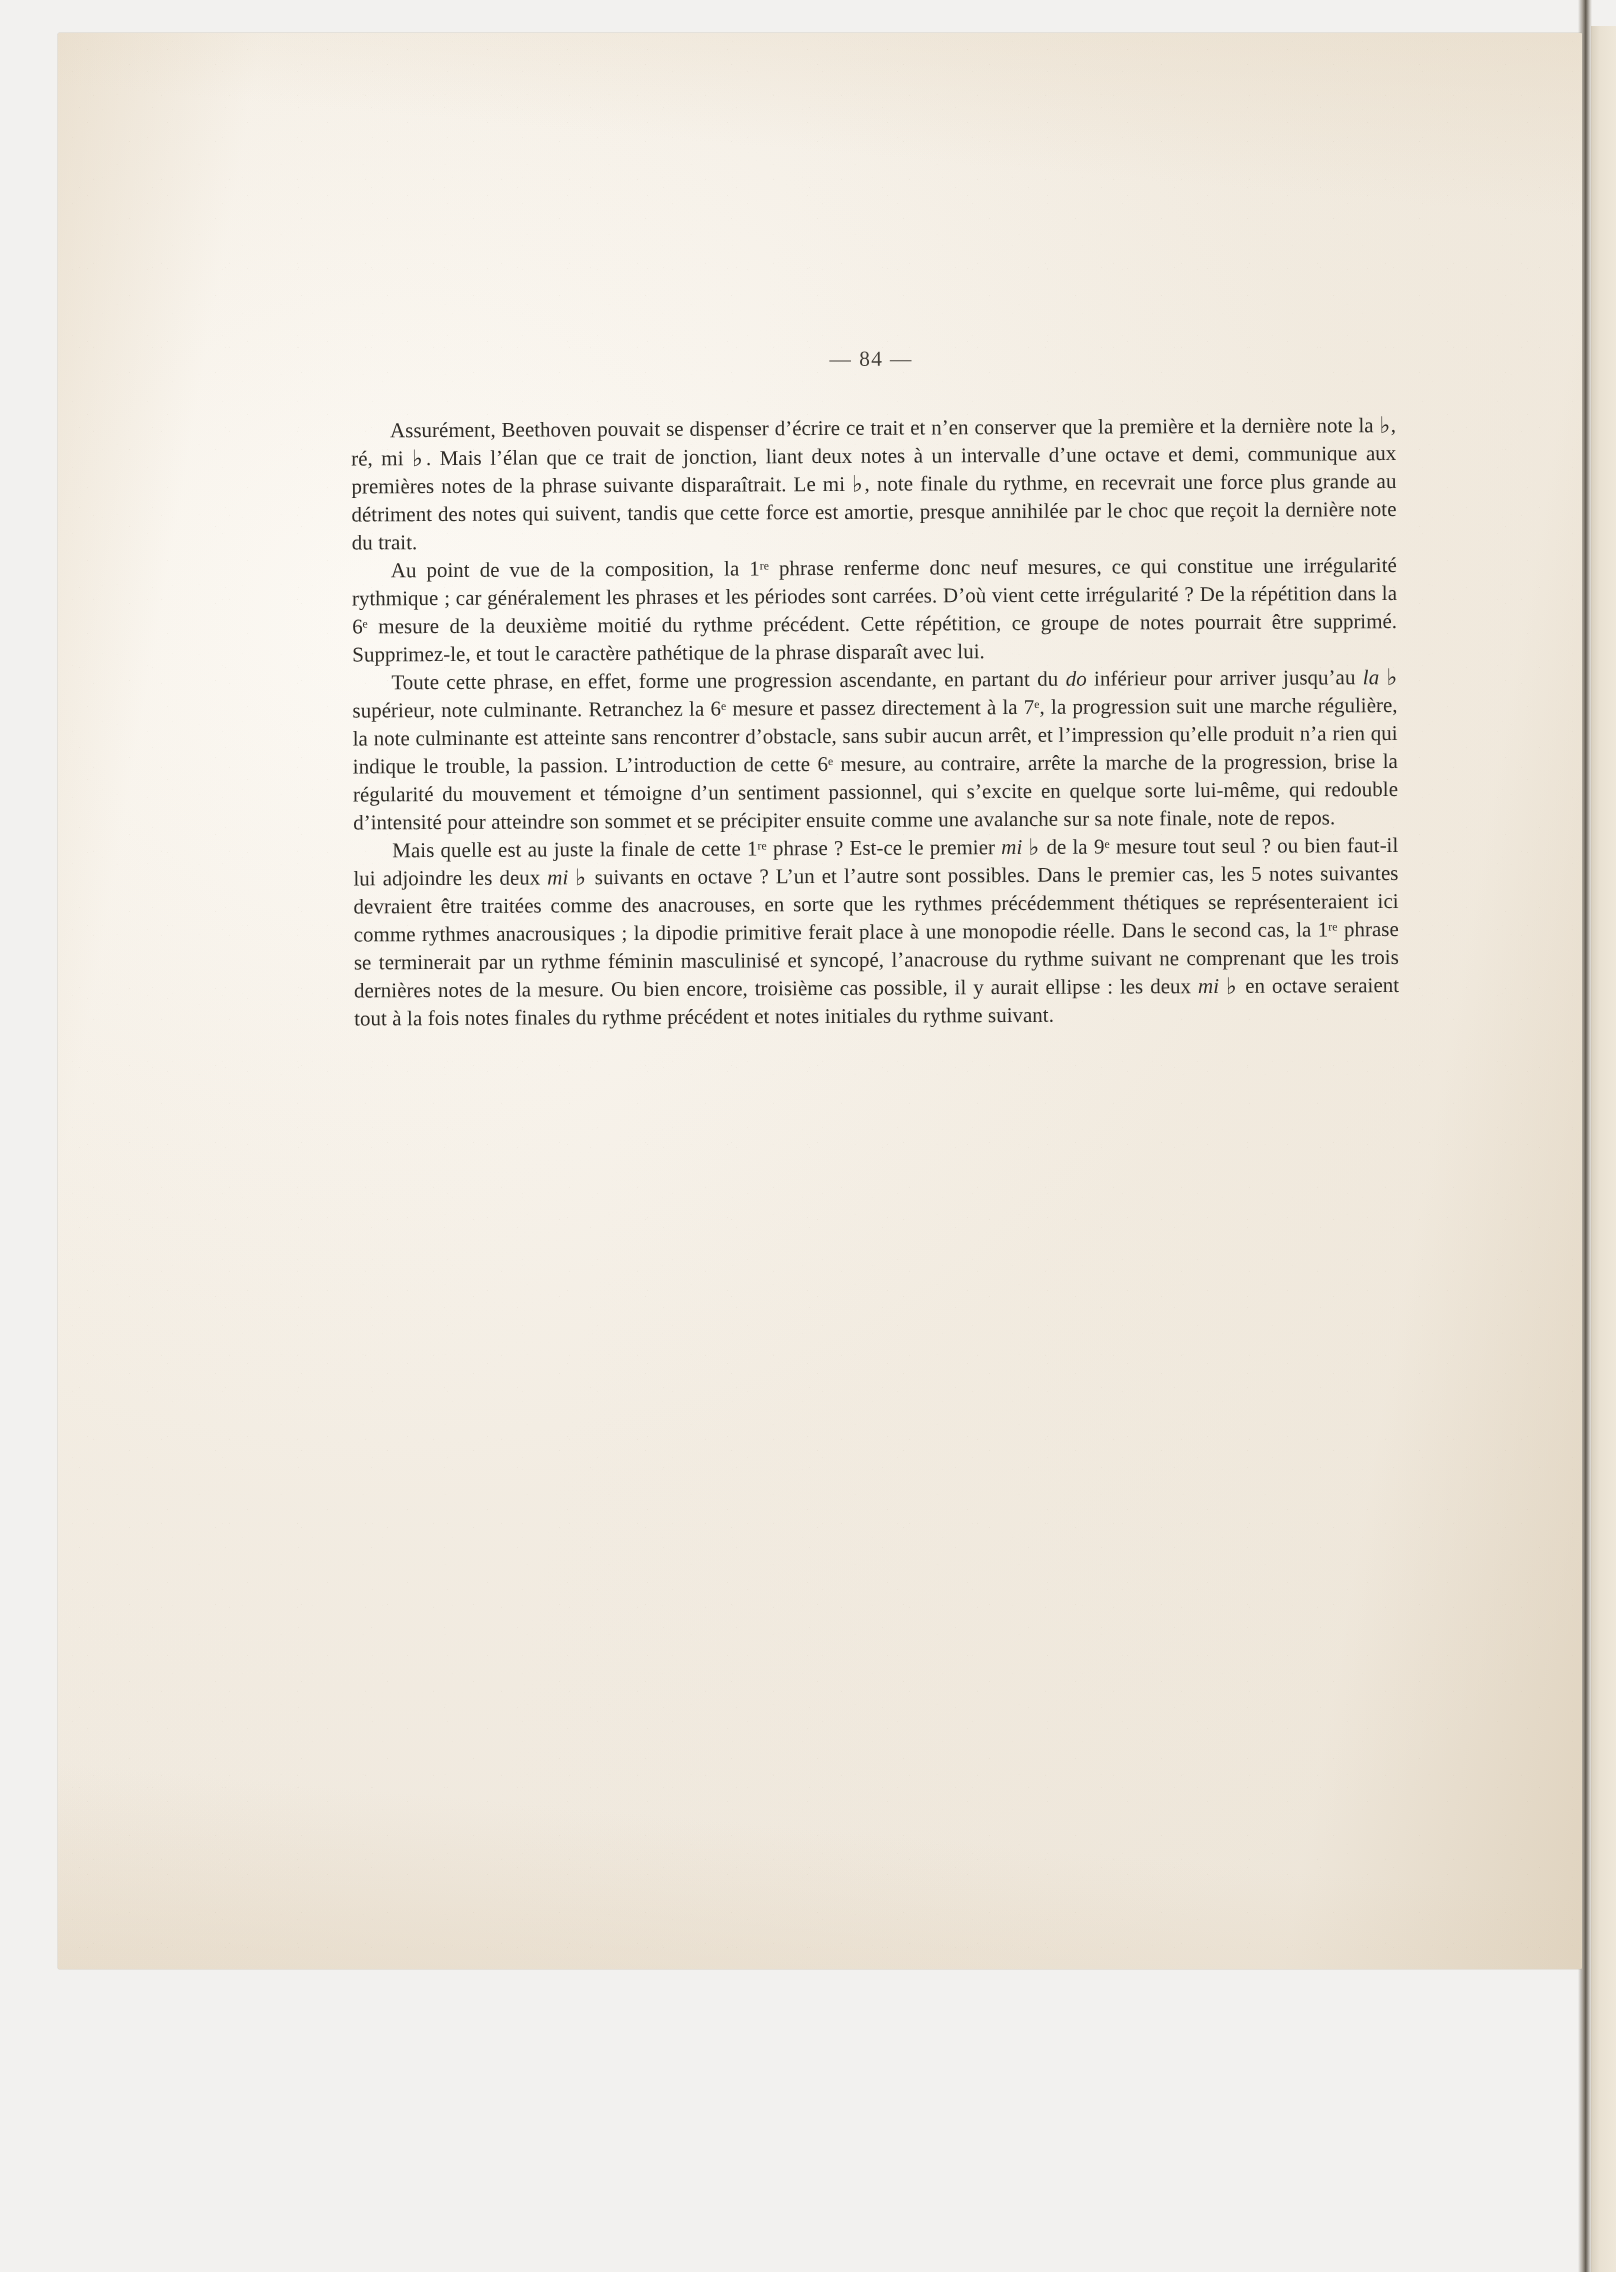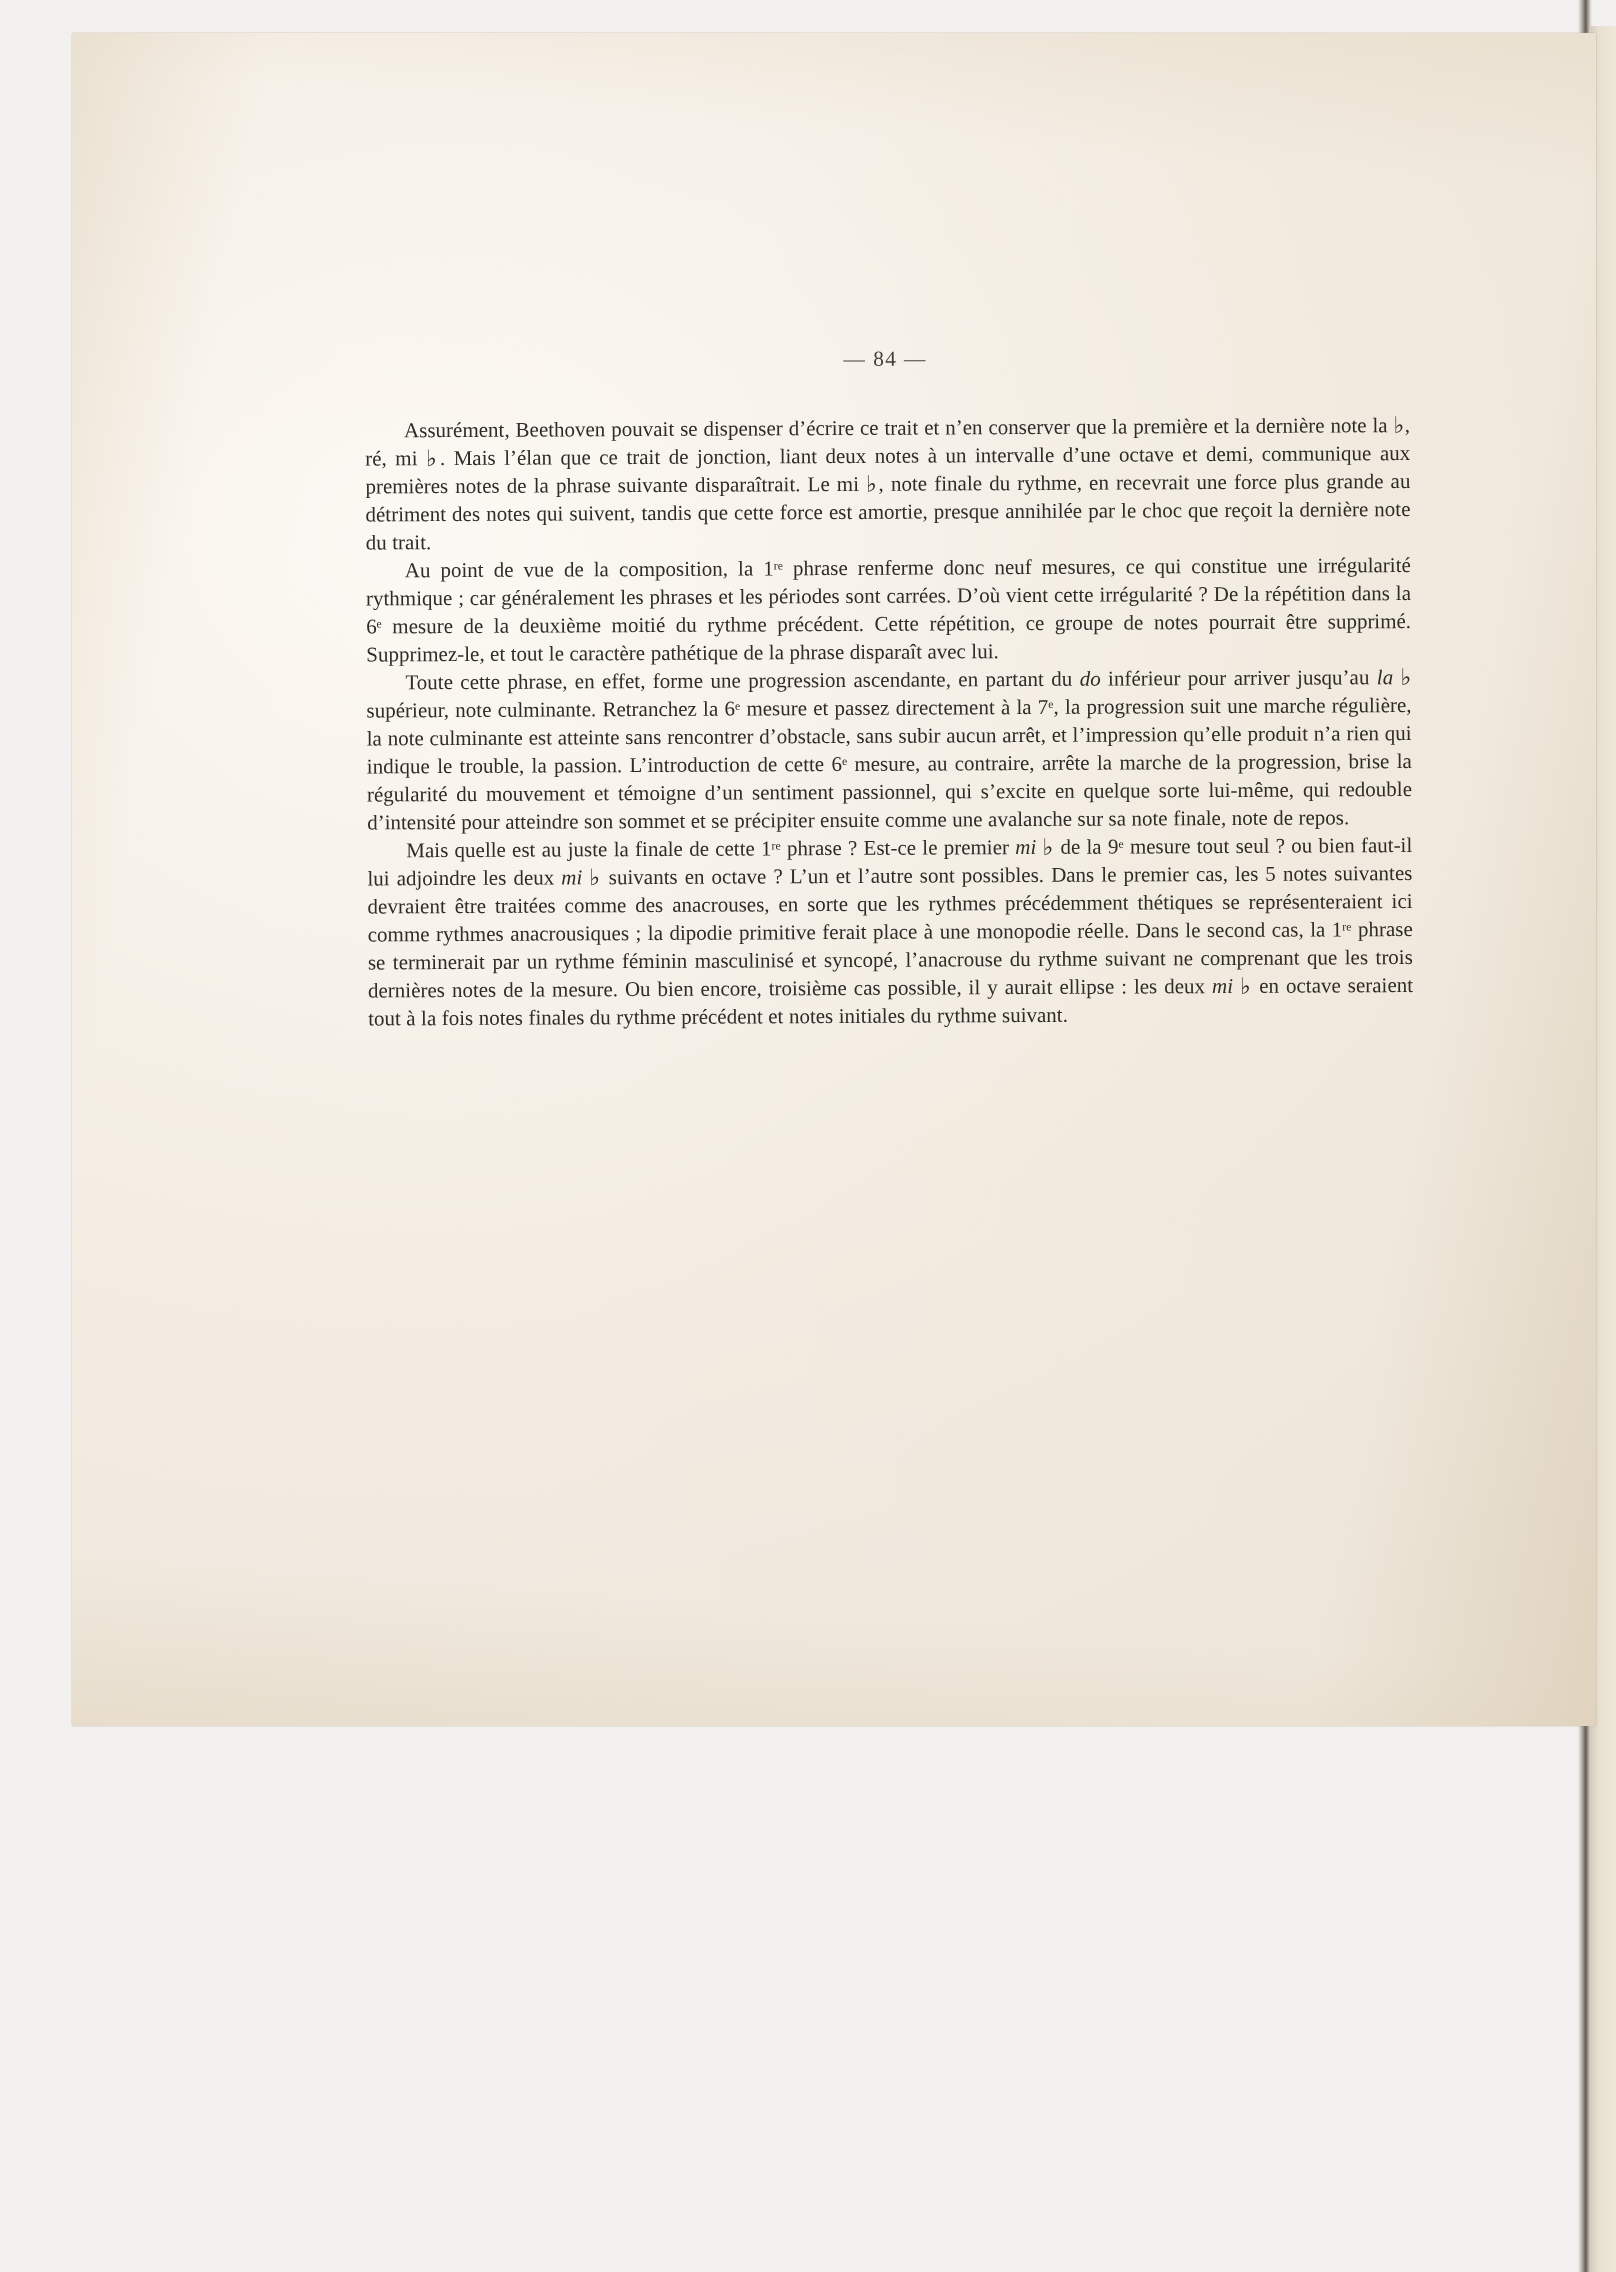--- a/index.html
+++ b/index.html
@@ -43,24 +43,24 @@
         rgba(150,140,125,0) 0%,
         rgba(120,110,95,0.55) 30%,
         rgba(78,70,58,0.88) 55%,
         rgba(140,130,115,0.35) 85%,
         rgba(180,172,158,0) 100%);
   }
 
   
   #page {
     position: absolute;
-    left: 72px;
+    left: 58px;
     top: 33px;
     width: 1524px;
-    height: 1693px;
+    height: 1936px;
     background: #eee7dc;
     box-shadow: 0 0 0 0.5px rgba(160,148,130,0.35);
     border-radius: 1.4px;
     overflow: hidden;
   }
   
   #page-tone-a {
     position: absolute; inset: 0;
     background:
       radial-gradient(ellipse 150% 110% at 22% 30%,

